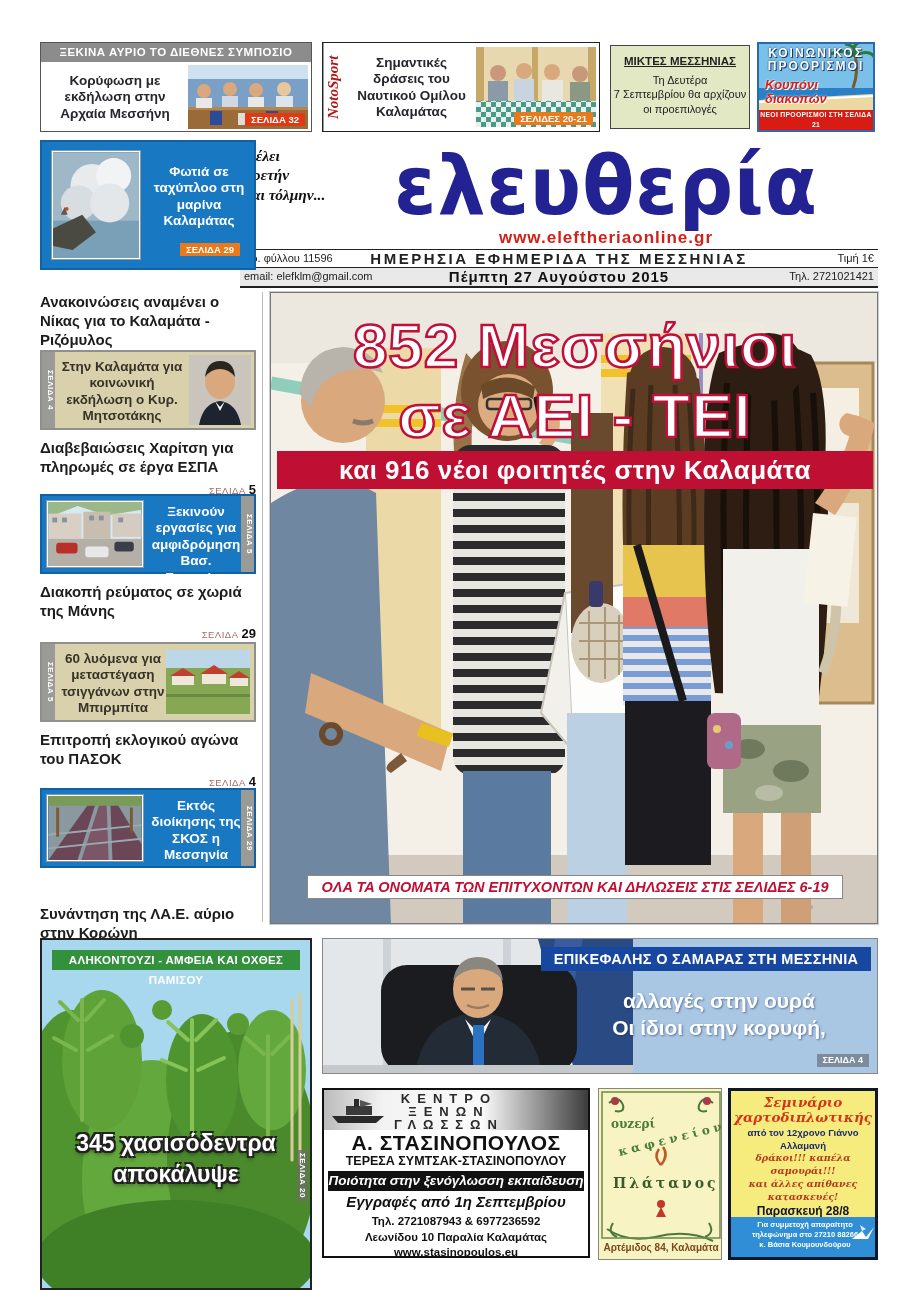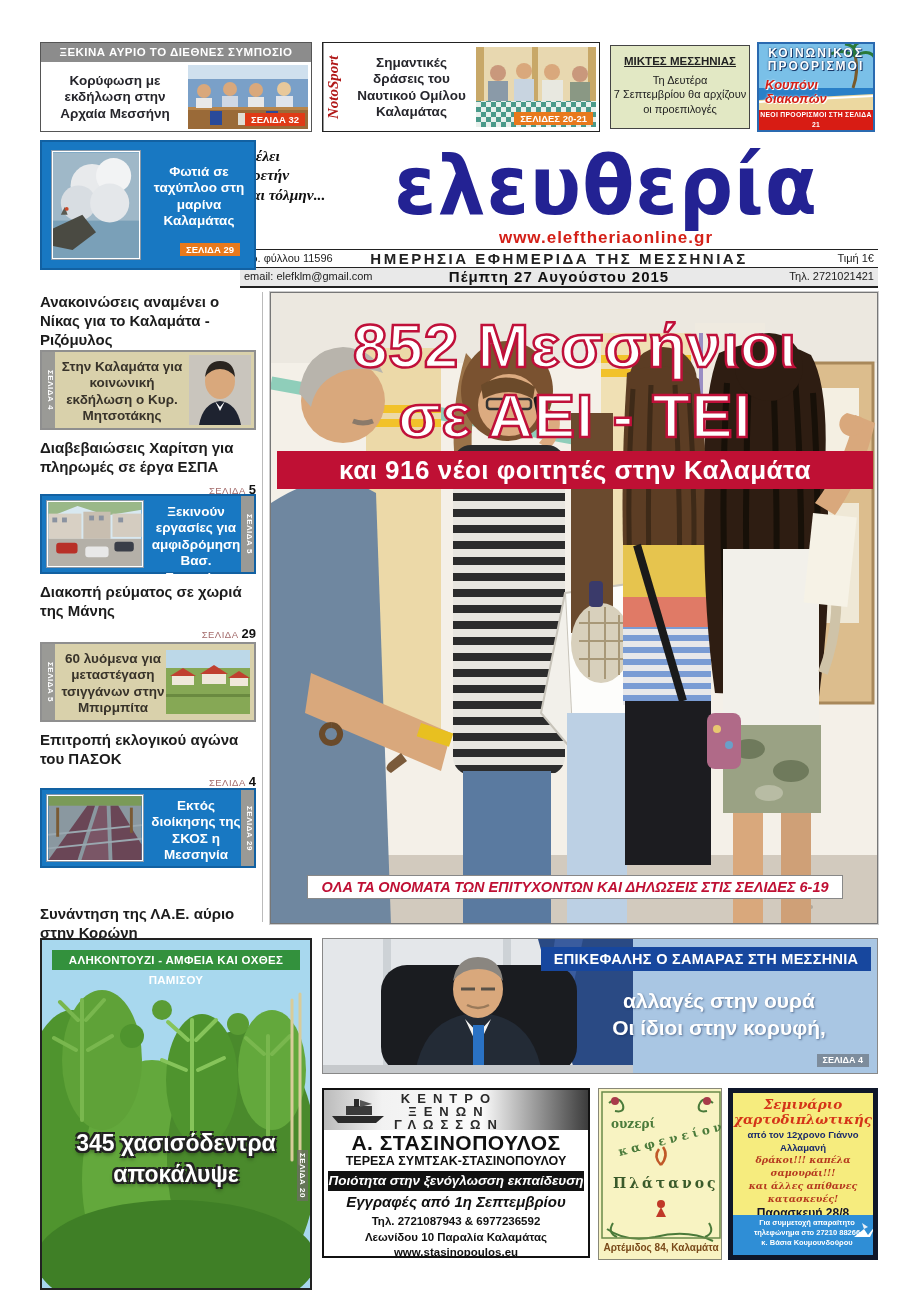--- a/index.html
+++ b/index.html
@@ -70,21 +70,21 @@
   .adschool { border:2px solid #111; background:#fff; text-align:center; }
   .as-hdr { background:linear-gradient(90deg,#bbb,#f2f2f2 22%,#fafafa 60%,#3c3c3c); height:40px; position:relative; }
   .as-hdr-t { font:800 13px/13px "Liberation Sans",sans-serif; letter-spacing:7px; color:#2a2a2a; }
   .as-name { font:900 21px/1.05 "Liberation Sans",sans-serif; color:#111; letter-spacing:.5px; }
   .as-name2 { font:800 12.5px/1.2 "Liberation Sans",sans-serif; color:#111; }
   .as-slogan { background:#111; color:#fff; font:700 italic 13.5px/20px "Liberation Sans",sans-serif; }
   .as-enroll { font:700 italic 15px/1.2 "Liberation Sans",sans-serif; color:#111; }
   .as-small { font:700 11.5px/1.35 "Liberation Sans",sans-serif; color:#111; }
   .adouzeri { background:#f8f3c2; border:1px solid #887; overflow:hidden; }
   .oz { color:#4a7a3a; }
-  .adsem { background:#f6ec7e; border:5px solid #0f172a; overflow:hidden; text-align:center; }
+  .adsem { background:#f6ec7e; border:3px solid #0f172a; overflow:hidden; text-align:center; }
   .sem-title { font:800 italic 13.5px/1.1 "DejaVu Serif",serif; color:#d43418; }
   .sem-l { font:800 9.5px/1.35 "Liberation Sans",sans-serif; color:#1a2a6a; }
   .sem-r { font:800 italic 9.5px/1.35 "DejaVu Serif",serif; color:#b5381e; }
   .sem-b { font:800 12px/1.3 "Liberation Sans",sans-serif; color:#15152a; }
   .sem-foot { background:#2f8ed6; color:#fff; font:700 7.5px/1.3 "Liberation Sans",sans-serif; text-align:center; padding-top:3px; }
 </style>
 </head>
 <body>
 
 <div class="abs" style="left:0;top:0;width:900px;height:1313px;">

